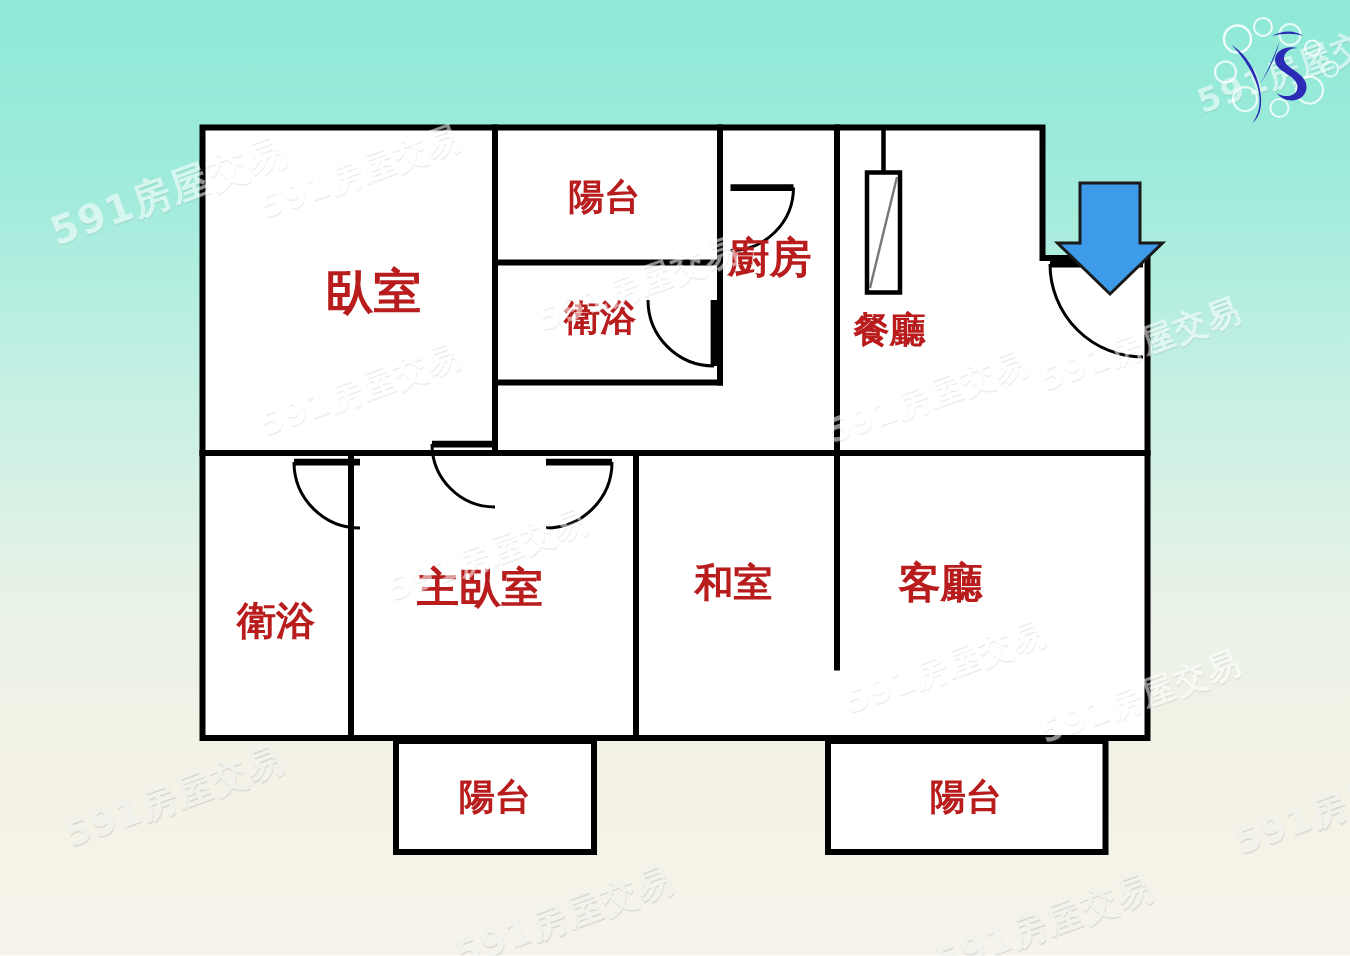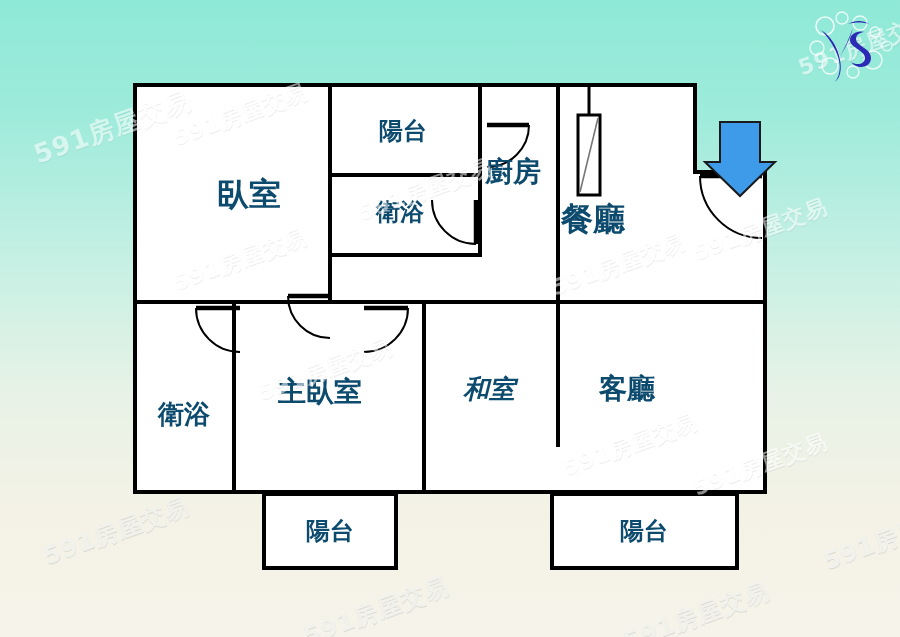--- a/index.html
+++ b/index.html
@@ -14,21 +14,21 @@
   svg{position:absolute;left:0;top:0;}
   .wm{
     position:absolute;color:#ffffff;opacity:.55;
     font-weight:bold;font-size:22px;letter-spacing:1px;
     transform:rotate(-20deg);pointer-events:none;
     text-shadow:0 1px 0 rgba(120,120,120,.25);
     white-space:nowrap;
   }
   .wm.dark{color:#f2f2ee;opacity:.85;}
   .rlabel{
-    position:absolute;color:#0c4a6e;font-weight:bold;
+    position:absolute;color:#b91c1c;font-weight:bold;
     white-space:nowrap;transform:translate(-50%,-50%);
     font-family:"DejaVu Sans","Liberation Sans",sans-serif;
   }
   #logo{position:absolute;left:805px;top:8px;width:90px;height:78px;}
 </style>
 </head>
 <body>
 
 <div id="stage">
 
@@ -74,24 +74,24 @@
     <g id="g-arrow">
         <path d="M720,122 L760,122 L760,162 L775,162 L740,196 L705,162 L720,162 Z" fill="#3d9be9" stroke="#1a1a1a" stroke-width="2" stroke-linejoin="miter"></path>
       </g>
   </svg>
 
   <div id="labels">
       <div class="rlabel" style="left: 249px; top: 195px; font-size: 32px;">臥室</div>
       <div class="rlabel" style="left: 403px; top: 131px; font-size: 24px;">陽台</div>
       <div class="rlabel" style="left: 400px; top: 212px; font-size: 24px;">衛浴</div>
       <div class="rlabel" style="left: 513px; top: 172px; font-size: 28px;">廚房</div>
-      <div class="rlabel" style="left: 593px; top: 220px; font-size: 32px;">餐廳</div>
+      <div class="rlabel" style="left: 593px; top: 220px; font-size: 24px;">餐廳</div>
       <div class="rlabel" style="left: 184px; top: 414px; font-size: 26px;">衛浴</div>
       <div class="rlabel" style="left: 320px; top: 392px; font-size: 28px;">主臥室</div>
-      <div class="rlabel" style="left: 489px; top: 389px; font-size: 26px; font-style: italic;">和室</div>
+      <div class="rlabel" style="left: 489px; top: 389px; font-size: 26px;">和室</div>
       <div class="rlabel" style="left: 627px; top: 389px; font-size: 28px;">客廳</div>
       <div class="rlabel" style="left: 330px; top: 531px; font-size: 24px;">陽台</div>
       <div class="rlabel" style="left: 644px; top: 531px; font-size: 24px;">陽台</div>
     </div>
   <div id="marks">
       <div class="wm" style="left: 30px; top: 110px; font-size: 26px;">591房屋交易</div>
       <div class="wm" style="left: 170px; top: 100px; font-size: 22px;">591房屋交易</div>
       <div class="wm" style="left: 355px; top: 175px; font-size: 22px;">591房屋交易</div>
       <div class="wm" style="left: 170px; top: 245px; font-size: 22px;">591房屋交易</div>
       <div class="wm" style="left: 548px; top: 250px; font-size: 22px;">591房屋交易</div>

